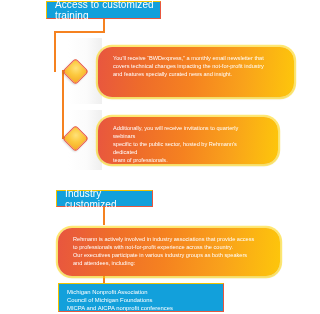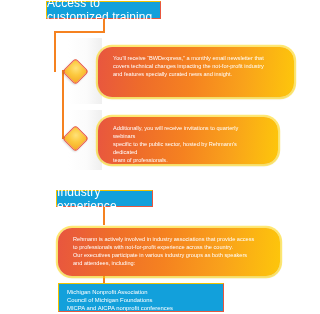--- a/index.html
+++ b/index.html
@@ -13,25 +13,25 @@
 
   
   .chip{
     position:absolute;
     box-sizing:border-box;
     background:#12A0DB;
     border:1.5px solid #F2C200;
     border-right-color:#E8563F;
     border-bottom-color:#E8563F;
     color:#ffffff;
-    font-size:12px;
+    font-size:10px;
     letter-spacing:.1px;
     display:flex;
     align-items:center;
-    padding-left:0;
+    padding-left:8px;
   }
   #chip-training{ left:46px; top:1px; width:115px; height:18px; }
   #chip-industry{ left:56px; top:190px; width:97px;  height:17px; }
 
   
   .ln{ position:absolute; background:#F58220; }
   .lnv{ width:1.6px; }
   .lnh{ height:1.6px; }
 
   
@@ -127,21 +127,21 @@
   <p>covers technical changes impacting the not-for-profit industry</p>
   <p>and features specially curated news and insight.</p>
 </div>
 
 <div class="pill" id="pill-web">
   <p>Additionally, you will receive invitations to quarterly webinars</p>
   <p>specific to the public sector, hosted by Rehmann's dedicated</p>
   <p>team of professionals.</p>
 </div>
 
-<div class="chip" id="chip-industry">Industry experience</div>
+<div class="chip" id="chip-industry">Industry customized</div>
 
 <div class="ln lnv" id="i-down1"></div>
 <div class="ln lnv" id="i-down2"></div>
 
 <div class="pill" id="pill-assoc">
   <p>Rehmann is actively involved in industry associations that provide access</p>
   <p>to professionals with not-for-profit experience across the country.</p>
   <p>Our executives participate in various industry groups as both speakers</p>
   <p>and attendees, including:</p>
 </div>

